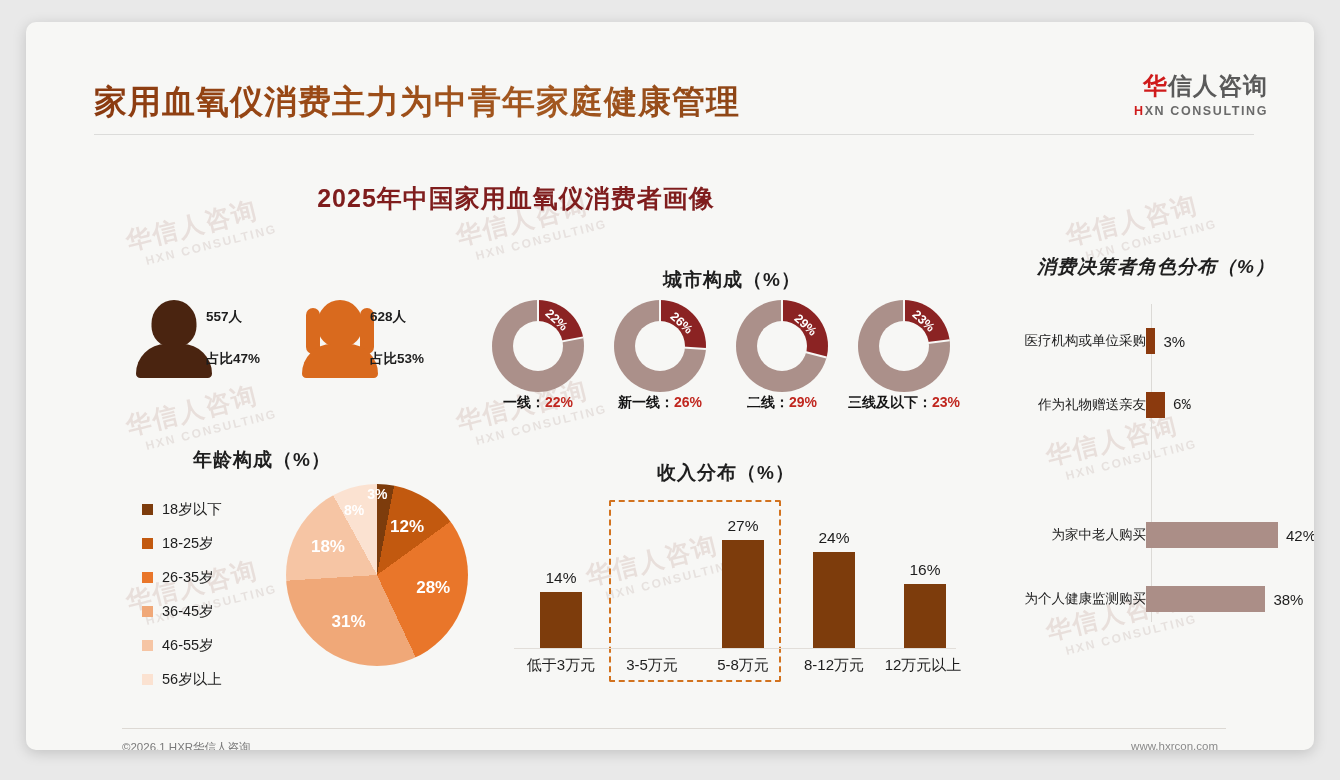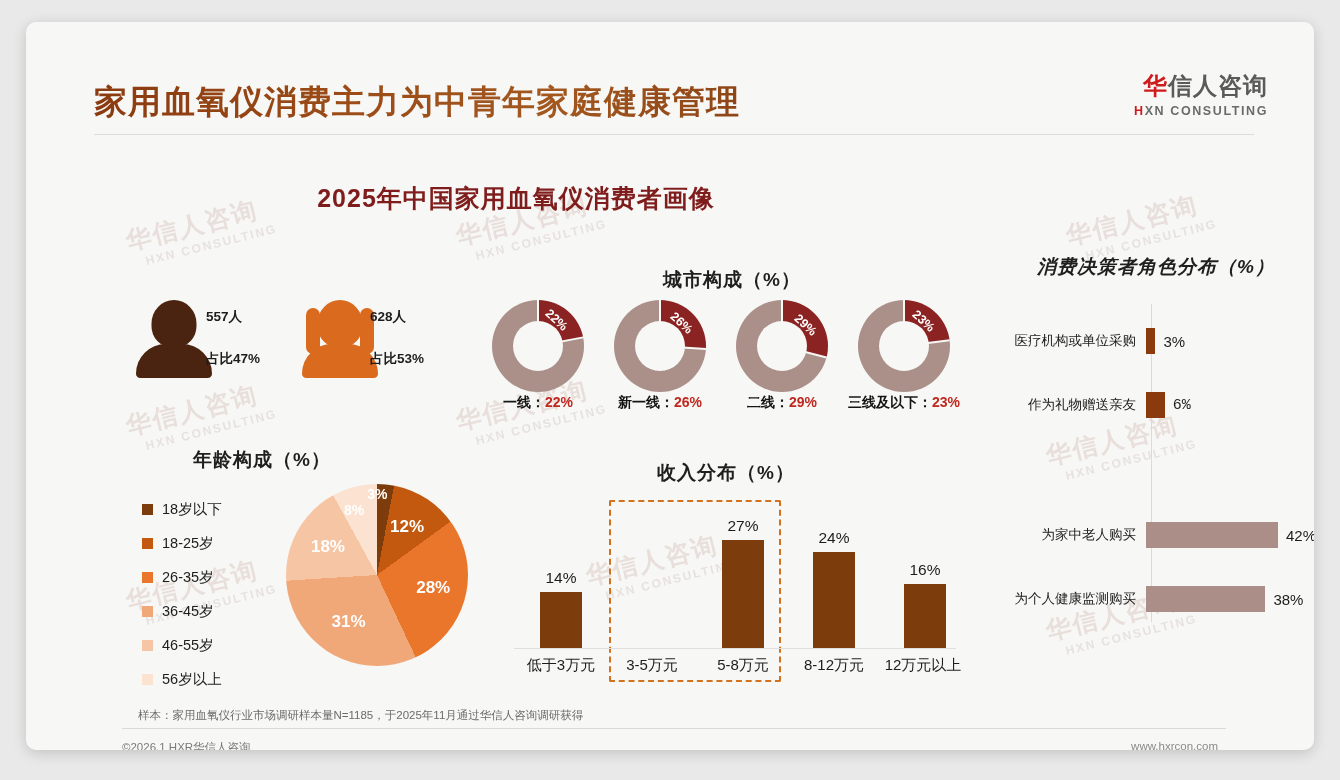--- a/index.html
+++ b/index.html
@@ -105,21 +105,21 @@
   .ibar-val { font-size: 15.5px; color: #1d1d1d; margin-bottom: 5px; }
   .ibar-cat { position: absolute; top: 634px; width: 94px; text-align:center; font-size: 15px; color:#1d1d1d; z-index:3; }
   #income-highlight {
     position: absolute; left: 583px; top: 478px; width: 172px; height: 182px;
     border: 2px dashed #d2721e; z-index: 2; border-radius: 2px;
   }
   
   #role-title { left: 960px; top: 232px; width: 340px; font-style: italic; }
   #role-axis { position:absolute; left: 1125px; top: 282px; width: 1px; height: 318px; background:#dcdad6; z-index:3;}
   .role-row { position: absolute; left: 960px; height: 26px; z-index: 3; display:flex; align-items:center; }
-  .role-lbl { width: 160px; text-align: right; padding-right: 10px; font-size: 13.5px; color:#1d1d1d; white-space:nowrap;}
+  .role-lbl { width: 160px; text-align: right; padding-right: 0; font-size: 13.5px; color:#1d1d1d; white-space:nowrap;}
   .role-bar { height: 26px; }
   .role-val { font-size: 15px; color:#1d1d1d; margin-left: 8px; }
   
   #note {
     position:absolute; left: 112px; top: 686px; font-size: 11.5px; color: #6b6b6b; z-index:3;
   }
   #foot-rule { position:absolute; left: 96px; top: 706px; width: 1104px; height:1px; background:#ddd9d4; z-index:3;}
   #copyright { position:absolute; left: 96px; top: 718px; font-size: 11.5px; color: #7a7a7a; z-index:3;}
   #website { position:absolute; right: 96px; top: 718px; font-size: 11.5px; color: #8a8a8a; z-index:3;}
 </style>
@@ -311,18 +311,17 @@
     <span class="role-lbl">为家中老人购买</span>
     <span class="role-bar" id="rb3" style="width: 132px; background: rgb(171, 142, 135);"></span>
     <span class="role-val">42%</span>
   </div>
   <div class="role-row" style="top:564px;">
     <span class="role-lbl">为个人健康监测购买</span>
     <span class="role-bar" id="rb4" style="width: 119.429px; background: rgb(171, 142, 135);"></span>
     <span class="role-val">38%</span>
   </div>
 
-  <div id="note">样本：家用血氧仪行业市场调研样本量N=1185，于2025年11月通过华信人咨询调研获得</div>
   <div id="foot-rule"></div>
   <div id="copyright">©2026.1 HXR华信人咨询</div>
   <div id="website">www.hxrcon.com</div>
 
 </div>
 
 </body></html>

